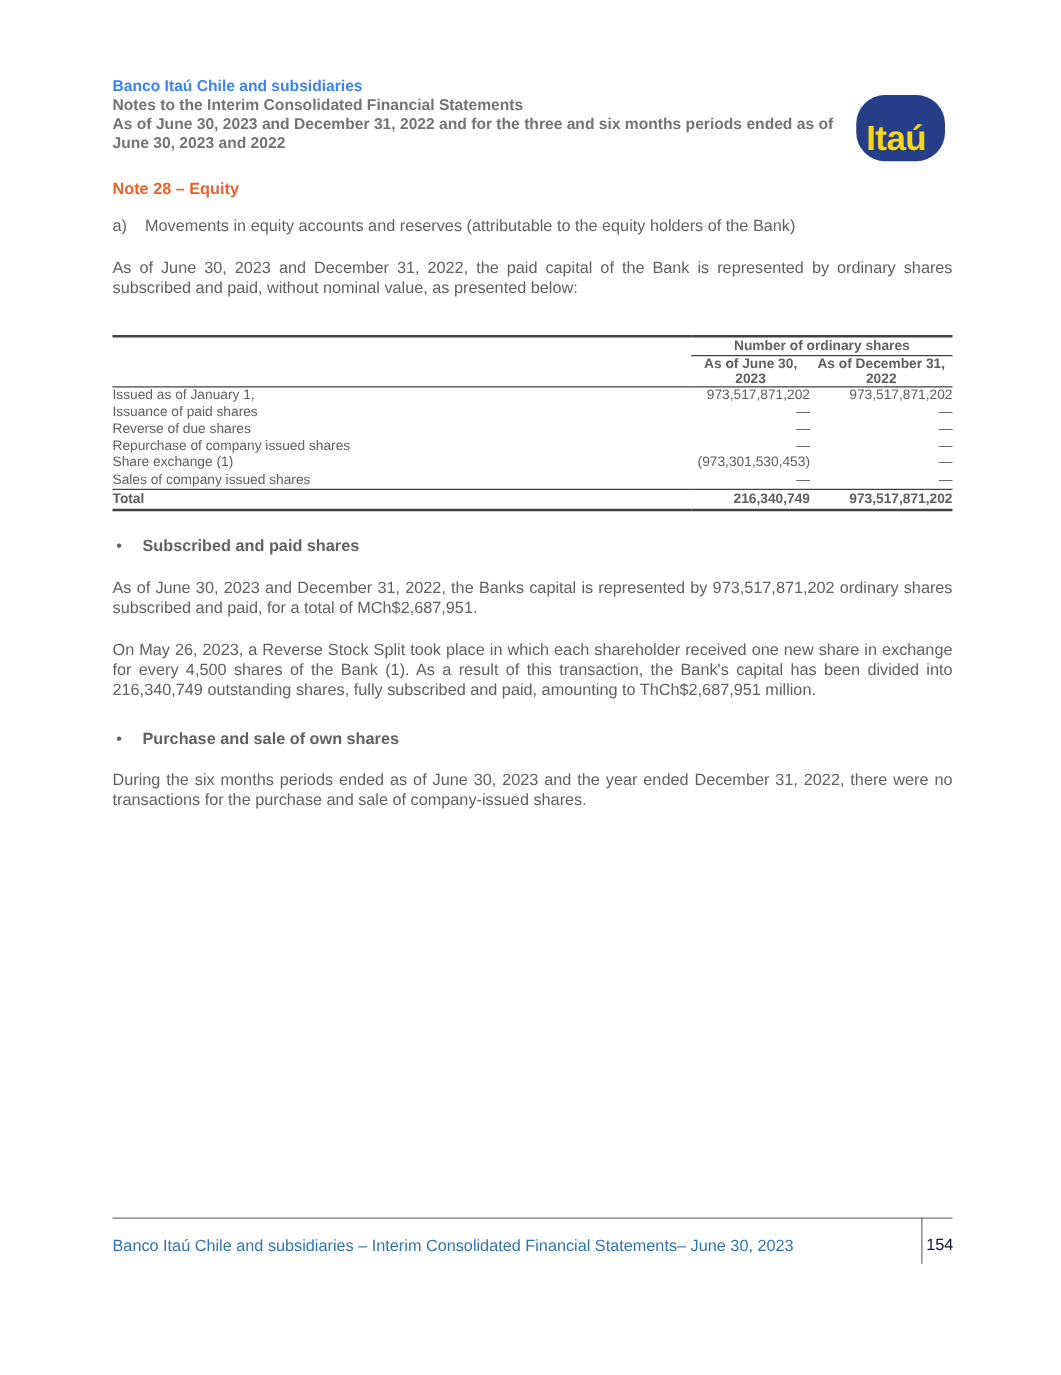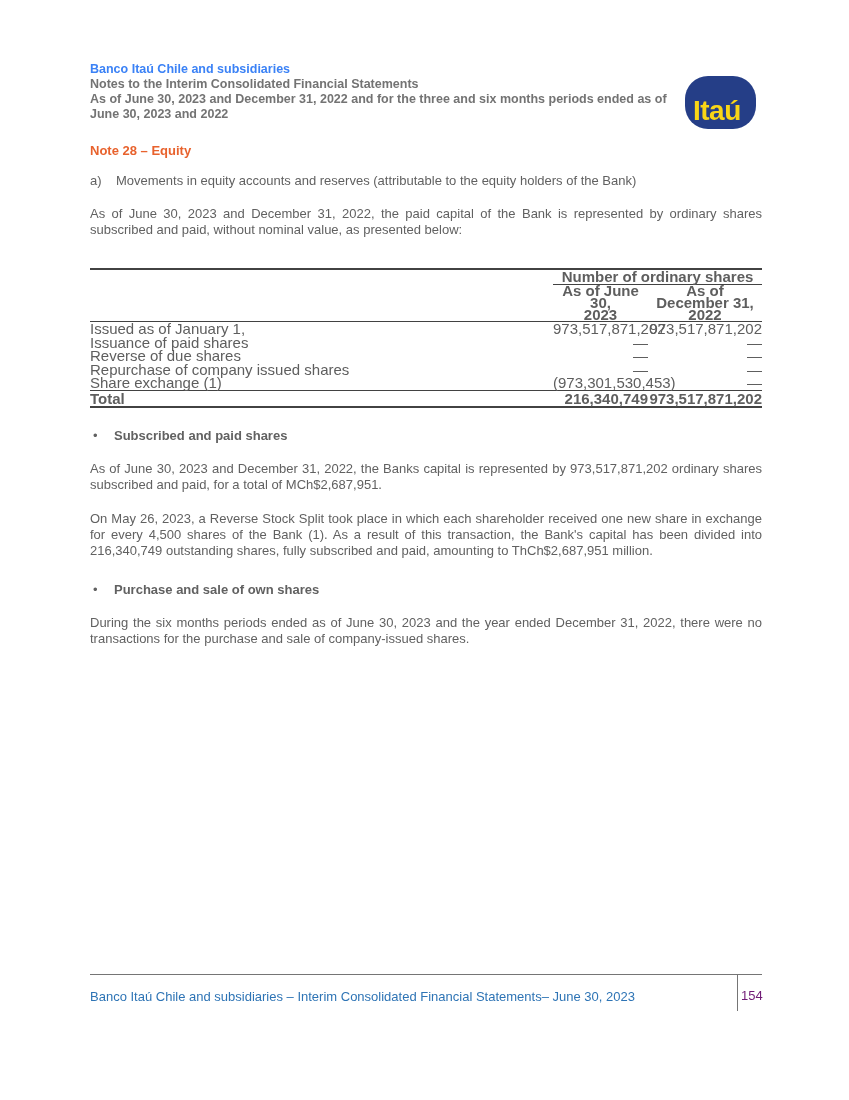--- a/index.html
+++ b/index.html
@@ -41,21 +41,21 @@
   .section-a .marker { display:inline-block; width:26px; }
 
   p.body { margin:18px 0 0 0; font-size:13px; line-height:16px; color:#616161; text-align:justify; }
 
   
   table.shares {
     margin-top:30px; width:672px;
     border-collapse:collapse;
     border-top:2px solid #424242;
     border-bottom:2.5px solid #424242;
-    font-size:15px; color:#5e5e5e;
+    font-size:11px; color:#5e5e5e;
     table-layout:fixed;
   }
   table.shares col.c-label { width:463px; }
   table.shares col.c-v1    { width:95px; }
   table.shares col.c-v2    { width:114px; }
   table.shares th, table.shares td { padding:0; vertical-align:top; }
   th.group-header {
     font-weight:bold; text-align:center;
     border-bottom:1px solid #424242;
     line-height:14px; padding-top:1px;
@@ -75,21 +75,21 @@
   .mt-lg { margin-top:20px; }
   .mt-xl { margin-top:23px; }
   .bullet-glyph { width:24px; padding-left:3px; }
   .bullet-title { font-weight:bold; }
 
   
   .footer { position:absolute; left:90px; top:974px; width:672px; }
   .footer-rule { border-top:1px solid #757575; height:0; }
   .footer-text { margin-top:14px; font-size:13px; color:#2E74B5; }
   .footer-vline { position:absolute; left:647px; top:0; height:37px; border-left:1px solid #757575; }
-  .footer-page { position:absolute; left:651px; top:14px; font-size:13px; color:#701a75; }
+  .footer-page { position:absolute; left:651px; top:14px; font-size:13px; color:#0f172a; }
 </style>
 </head>
 <body>
 
 <div class="page">
 
   <div class="content">
 
     <div class="doc-header">
       <div class="txt-orange">Banco Itaú Chile and subsidiaries</div>
@@ -148,20 +148,25 @@
         <tr>
           <td class="label">Repurchase of company issued shares</td>
           <td class="num">—</td>
           <td class="num">—</td>
         </tr>
         <tr>
           <td class="label">Share exchange (1)</td>
           <td class="num">(973,301,530,453)</td>
           <td class="num">—</td>
         </tr>
+        <tr>
+          <td class="label">Sales of company issued shares</td>
+          <td class="num">—</td>
+          <td class="num">—</td>
+        </tr>
         <tr class="total-row">
           <td class="label">Total</td>
           <td class="num">216,340,749</td>
           <td class="num">973,517,871,202</td>
         </tr>
       </tbody>
     </table>
 
     <div class="bullet-row mt-lg">
       <span class="bullet-glyph">•</span>

